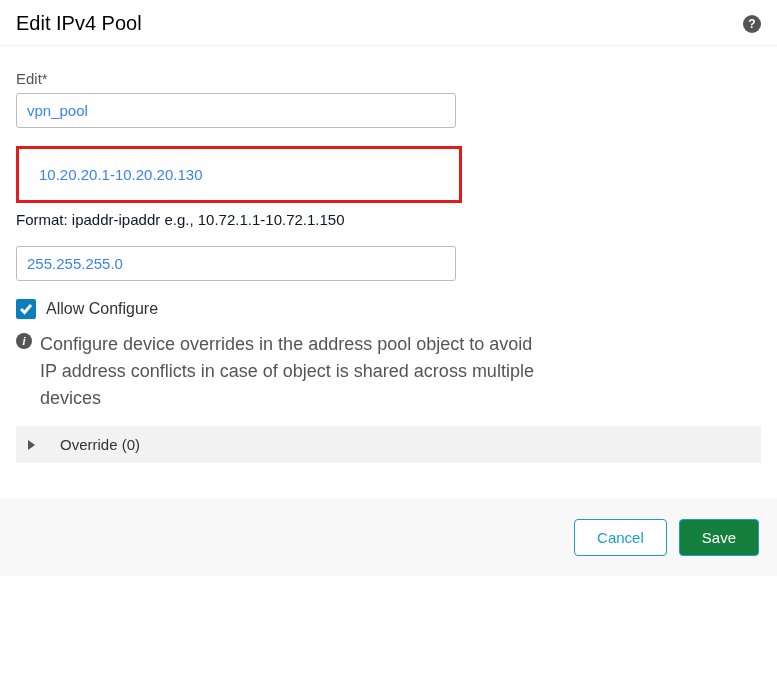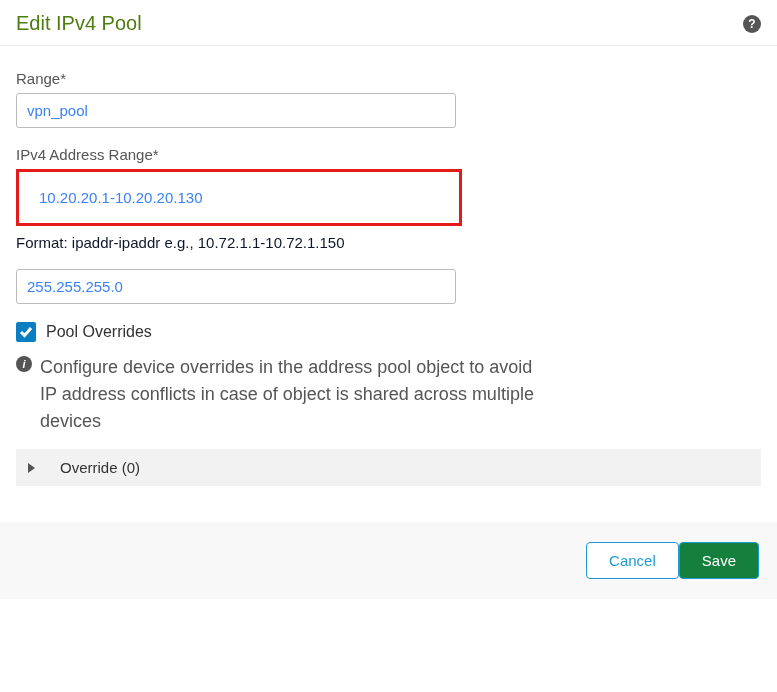--- a/index.html
+++ b/index.html
@@ -13,21 +13,21 @@
     .dialog-header {
       display: flex;
       justify-content: space-between;
       align-items: center;
       padding: 12px 16px 10px 16px;
       border-bottom: 1px solid #eee;
     }
     .dialog-title {
       font-size: 20px;
       font-weight: 400;
-      color: #4d7c0f;
+      color: #000000;
     }
     .help-icon {
       width: 18px;
       height: 18px;
       border-radius: 50%;
       background: #555;
       color: #fff;
       display: flex;
       align-items: center;
       justify-content: center;
@@ -148,20 +148,21 @@
     }
     .override-label {
       font-size: 15px;
       color: #333;
     }
     .footer {
       background: #f8f8f8;
       padding: 20px 18px;
       display: flex;
       justify-content: flex-end;
+      gap: 12px;
       margin-top: 20px;
     }
     .btn {
       padding: 9px 22px;
       font-size: 15px;
       border-radius: 4px;
       cursor: pointer;
       font-family: inherit;
     }
     .btn-cancel {
@@ -179,44 +180,43 @@
 <body>
 
 <div class="dialog-header">
   <div class="dialog-title">Edit IPv4 Pool</div>
   <div class="help-icon">?</div>
 </div>
 
 <div class="form-body">
 
   <div class="form-group">
-    <label class="form-label">Range*</label>
+    <label class="form-label">Edit*</label>
     <input type="text" class="text-input" value="vpn_pool" style="">
   </div>
 
 
   <div class="form-group">
-    <label class="form-label">IPv4 Address Range*</label>
     <div class="highlight-wrap">
       <input type="text" class="text-input" value="10.20.20.1-10.20.20.130" style="">
     </div>
     <div class="hint-text">Format: ipaddr-ipaddr e.g., 10.72.1.1-10.72.1.150</div>
   </div>
 
   <div class="form-group">
     <input type="text" class="text-input" value="255.255.255.0" style="">
   </div>
 
   <div class="checkbox-row">
     <div class="checkbox">
       <svg width="14" height="12" viewBox="0 0 14 12">
           <polyline points="2,6 5.5,9.5 12,2"></polyline>
         </svg>
     </div>
-    <span class="checkbox-label">Pool Overrides</span>
+    <span class="checkbox-label">Allow Configure</span>
   </div>
 
   <div class="info-row">
     <div class="info-icon">i</div>
     <div class="info-text">Configure device overrides in the address pool object to avoid IP address conflicts in case of object is shared across multiple devices</div>
   </div>
 
   <div class="override-section">
     <div class="caret-icon"></div>
     <span class="override-label">Override (0)</span>

